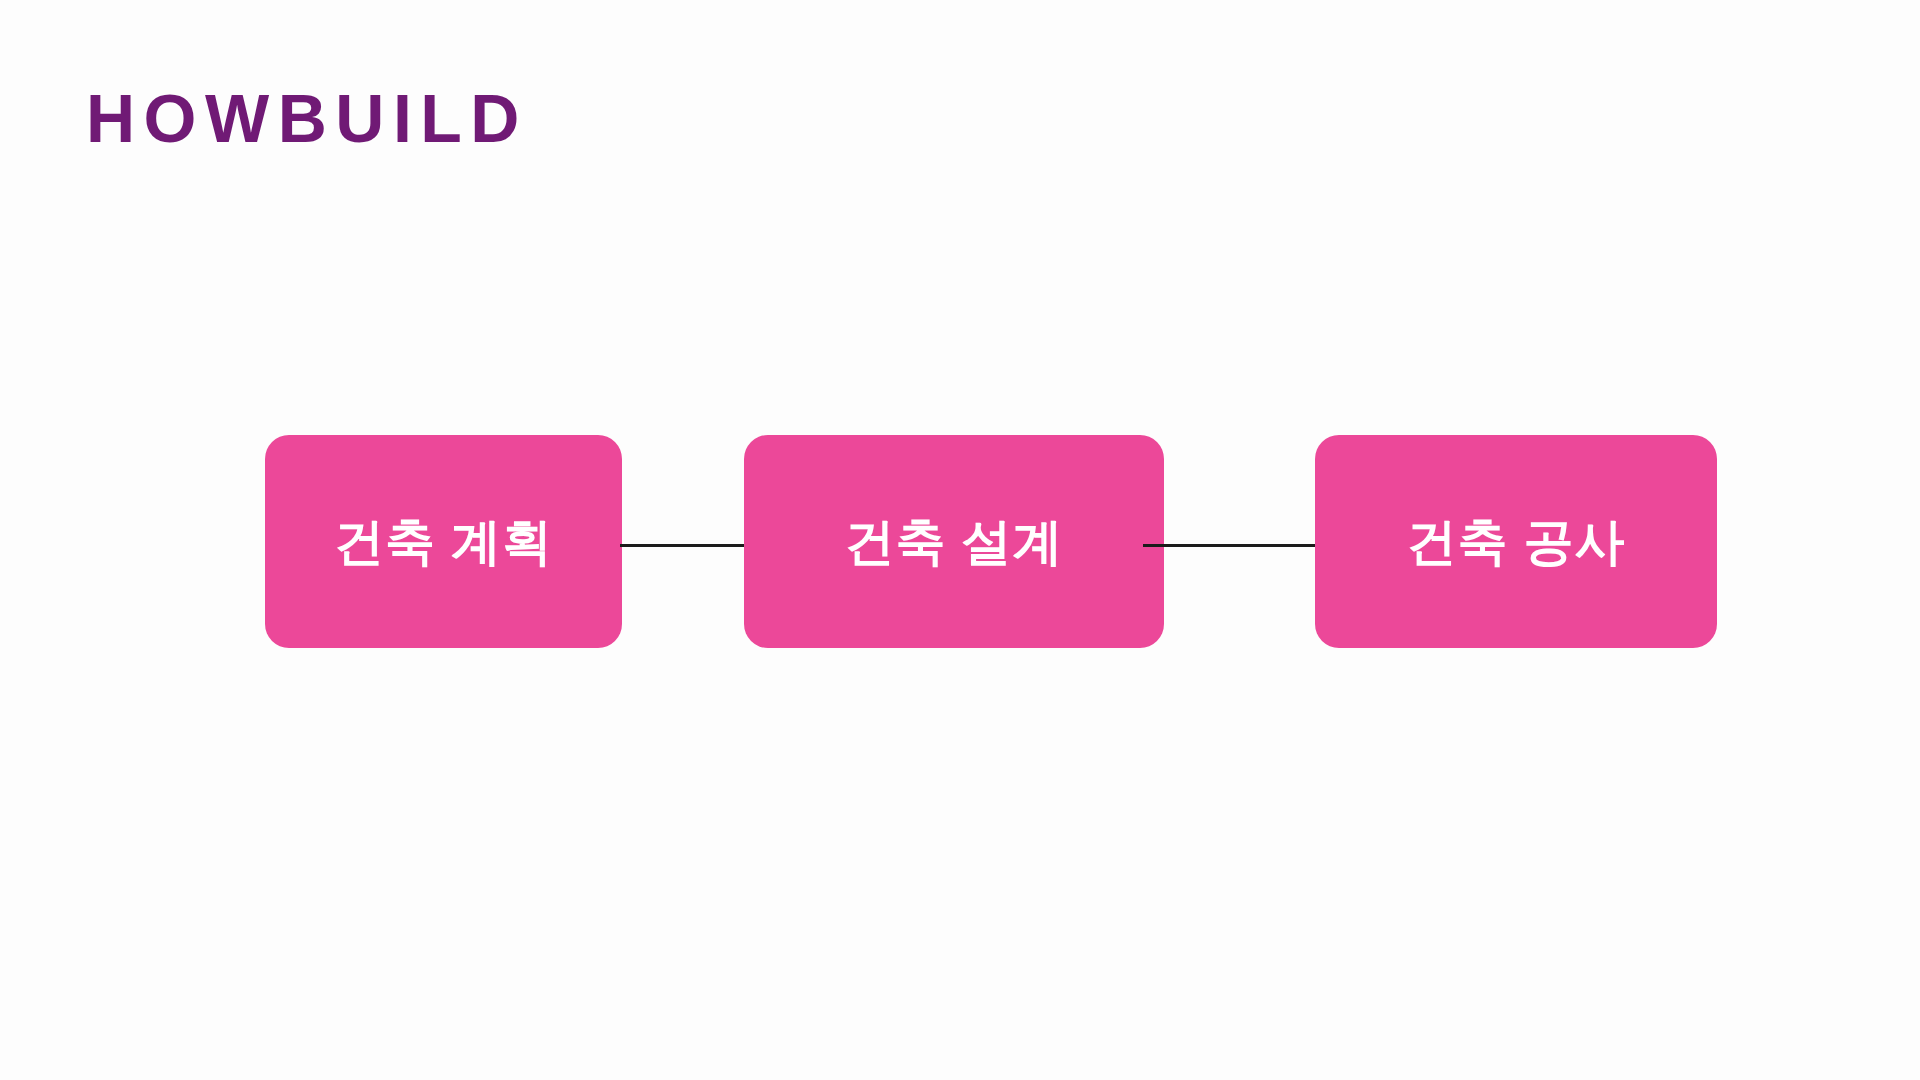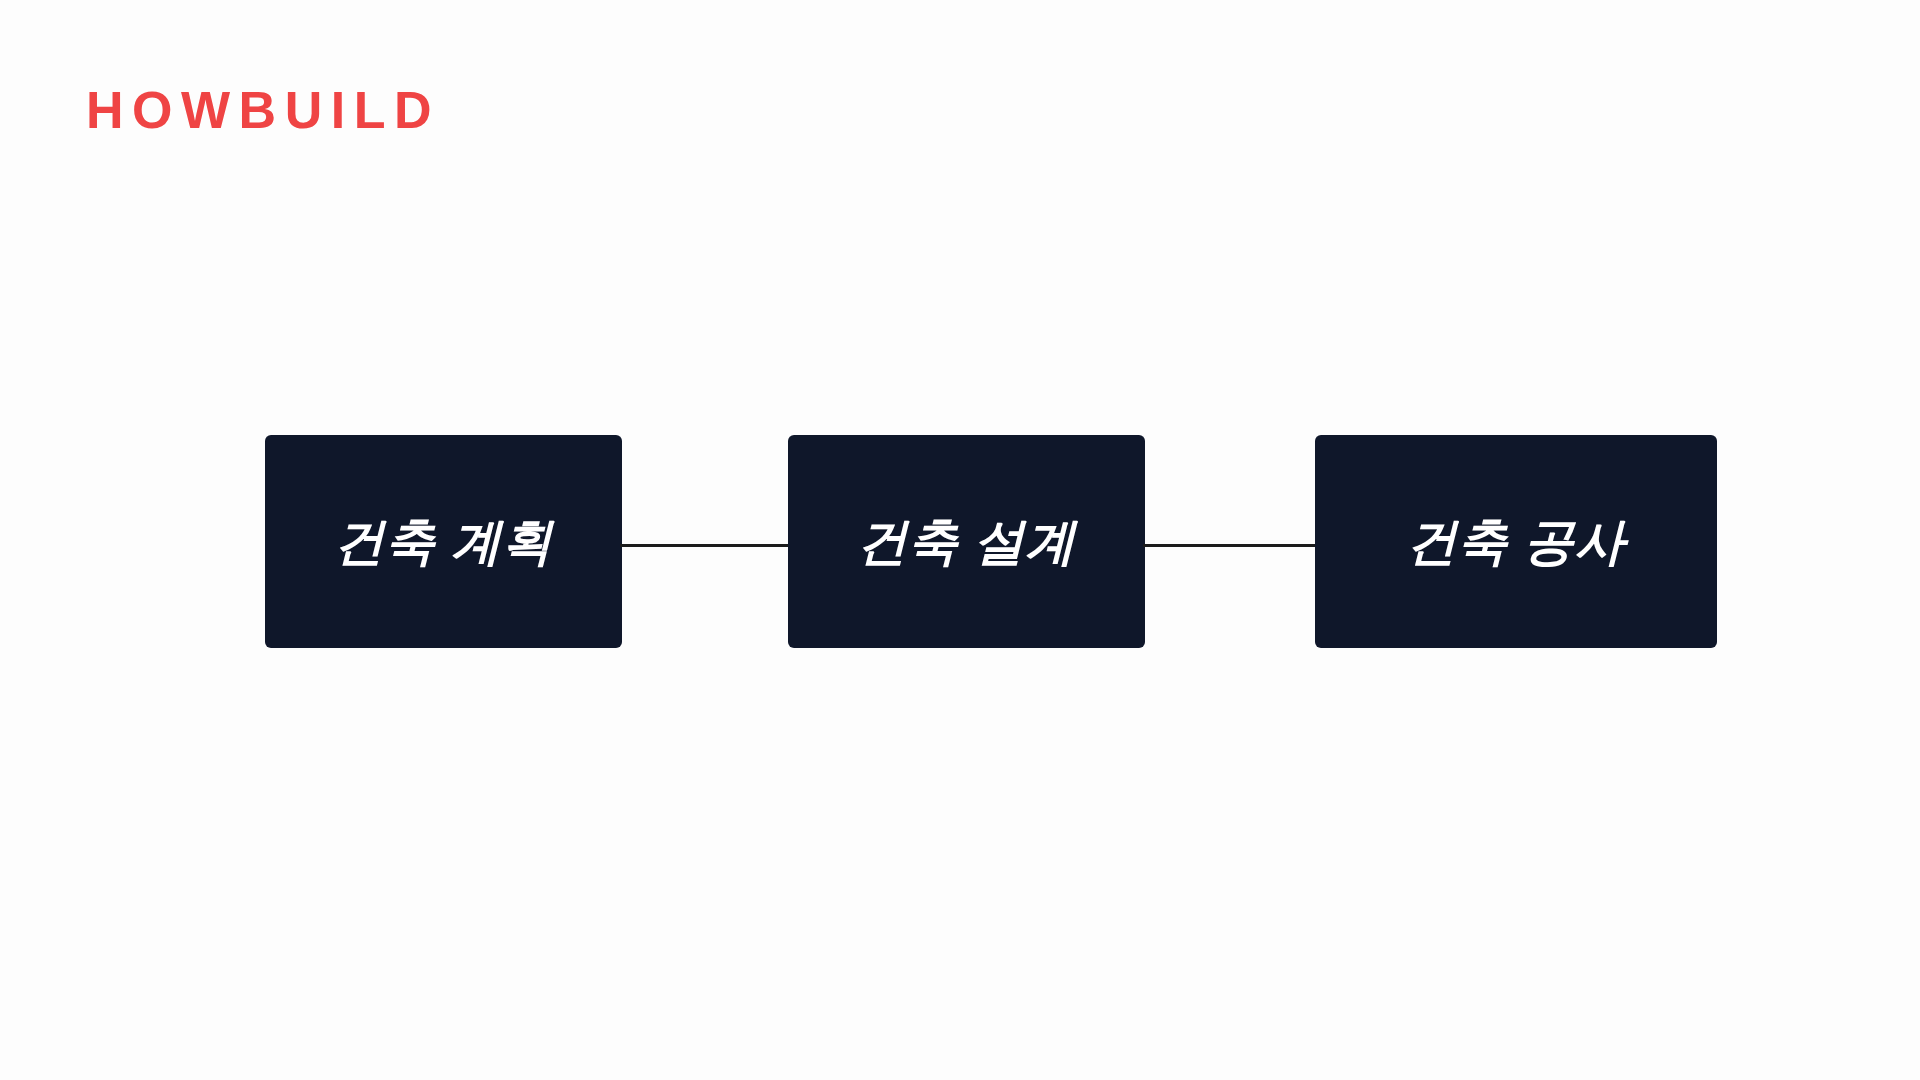--- a/index.html
+++ b/index.html
@@ -16,63 +16,62 @@
     font-family: "Liberation Sans", "DejaVu Sans", sans-serif;
     position: relative;
   }
 
   
   .brand-logo {
     position: absolute;
     left: 86px;
     top: 84px;
     font-family: "Liberation Sans", "DejaVu Sans", sans-serif;
-    font-size: 52px;
+    font-size: 68px;
     font-weight: 700;
     letter-spacing: 8.5px;
-    color: #ef4444;
+    color: #701a75;
     line-height: 1;
     white-space: nowrap;
     user-select: none;
   }
 
   
   .flow-diagram {
     position: absolute;
     left: 0;
     top: 435px;
     width: 1920px;
     height: 215px;
   }
 
   .flow-node {
     position: absolute;
     top: 0;
     height: 213px;
-    background: #0f172a;
-    border-radius: 6px;
+    background: #ec4899;
+    border-radius: 24px;
     display: flex;
     align-items: center;
     justify-content: center;
-    font-style: italic;
   }
 
   .flow-node-label {
     color: #ffffff;
     font-family: "Liberation Sans", "DejaVu Sans", sans-serif;
     font-size: 50px;
     font-weight: 600;
     letter-spacing: 1px;
     line-height: 1;
     white-space: nowrap;
     user-select: none;
   }
 
   #node-0 { left: 265px; width: 357px; }
-  #node-1 { left: 788px; width: 357px; }
+  #node-1 { left: 744px; width: 420px; }
   #node-2 { left: 1315px; width: 402px; }
 
   .flow-connector {
     position: absolute;
     top: 109px;
     height: 3px;
     background: #1b1b1b;
   }
 
   #connector-0 { left: 620px; width: 170px; }

